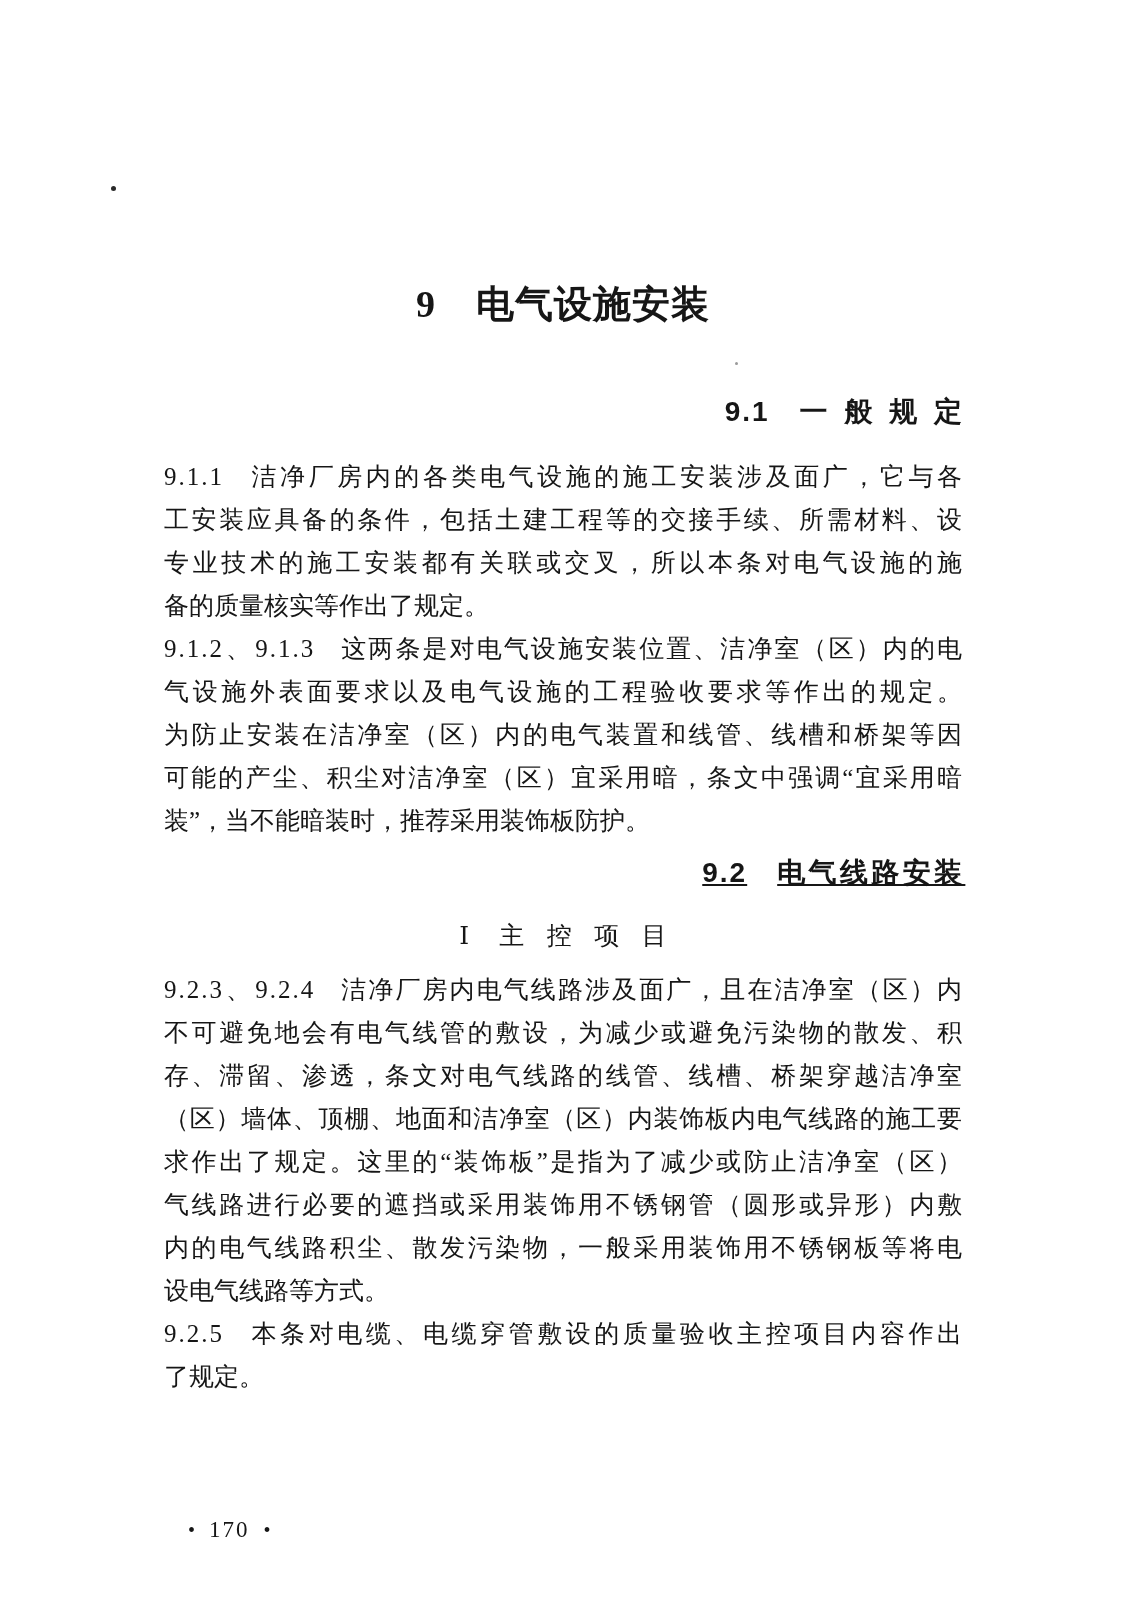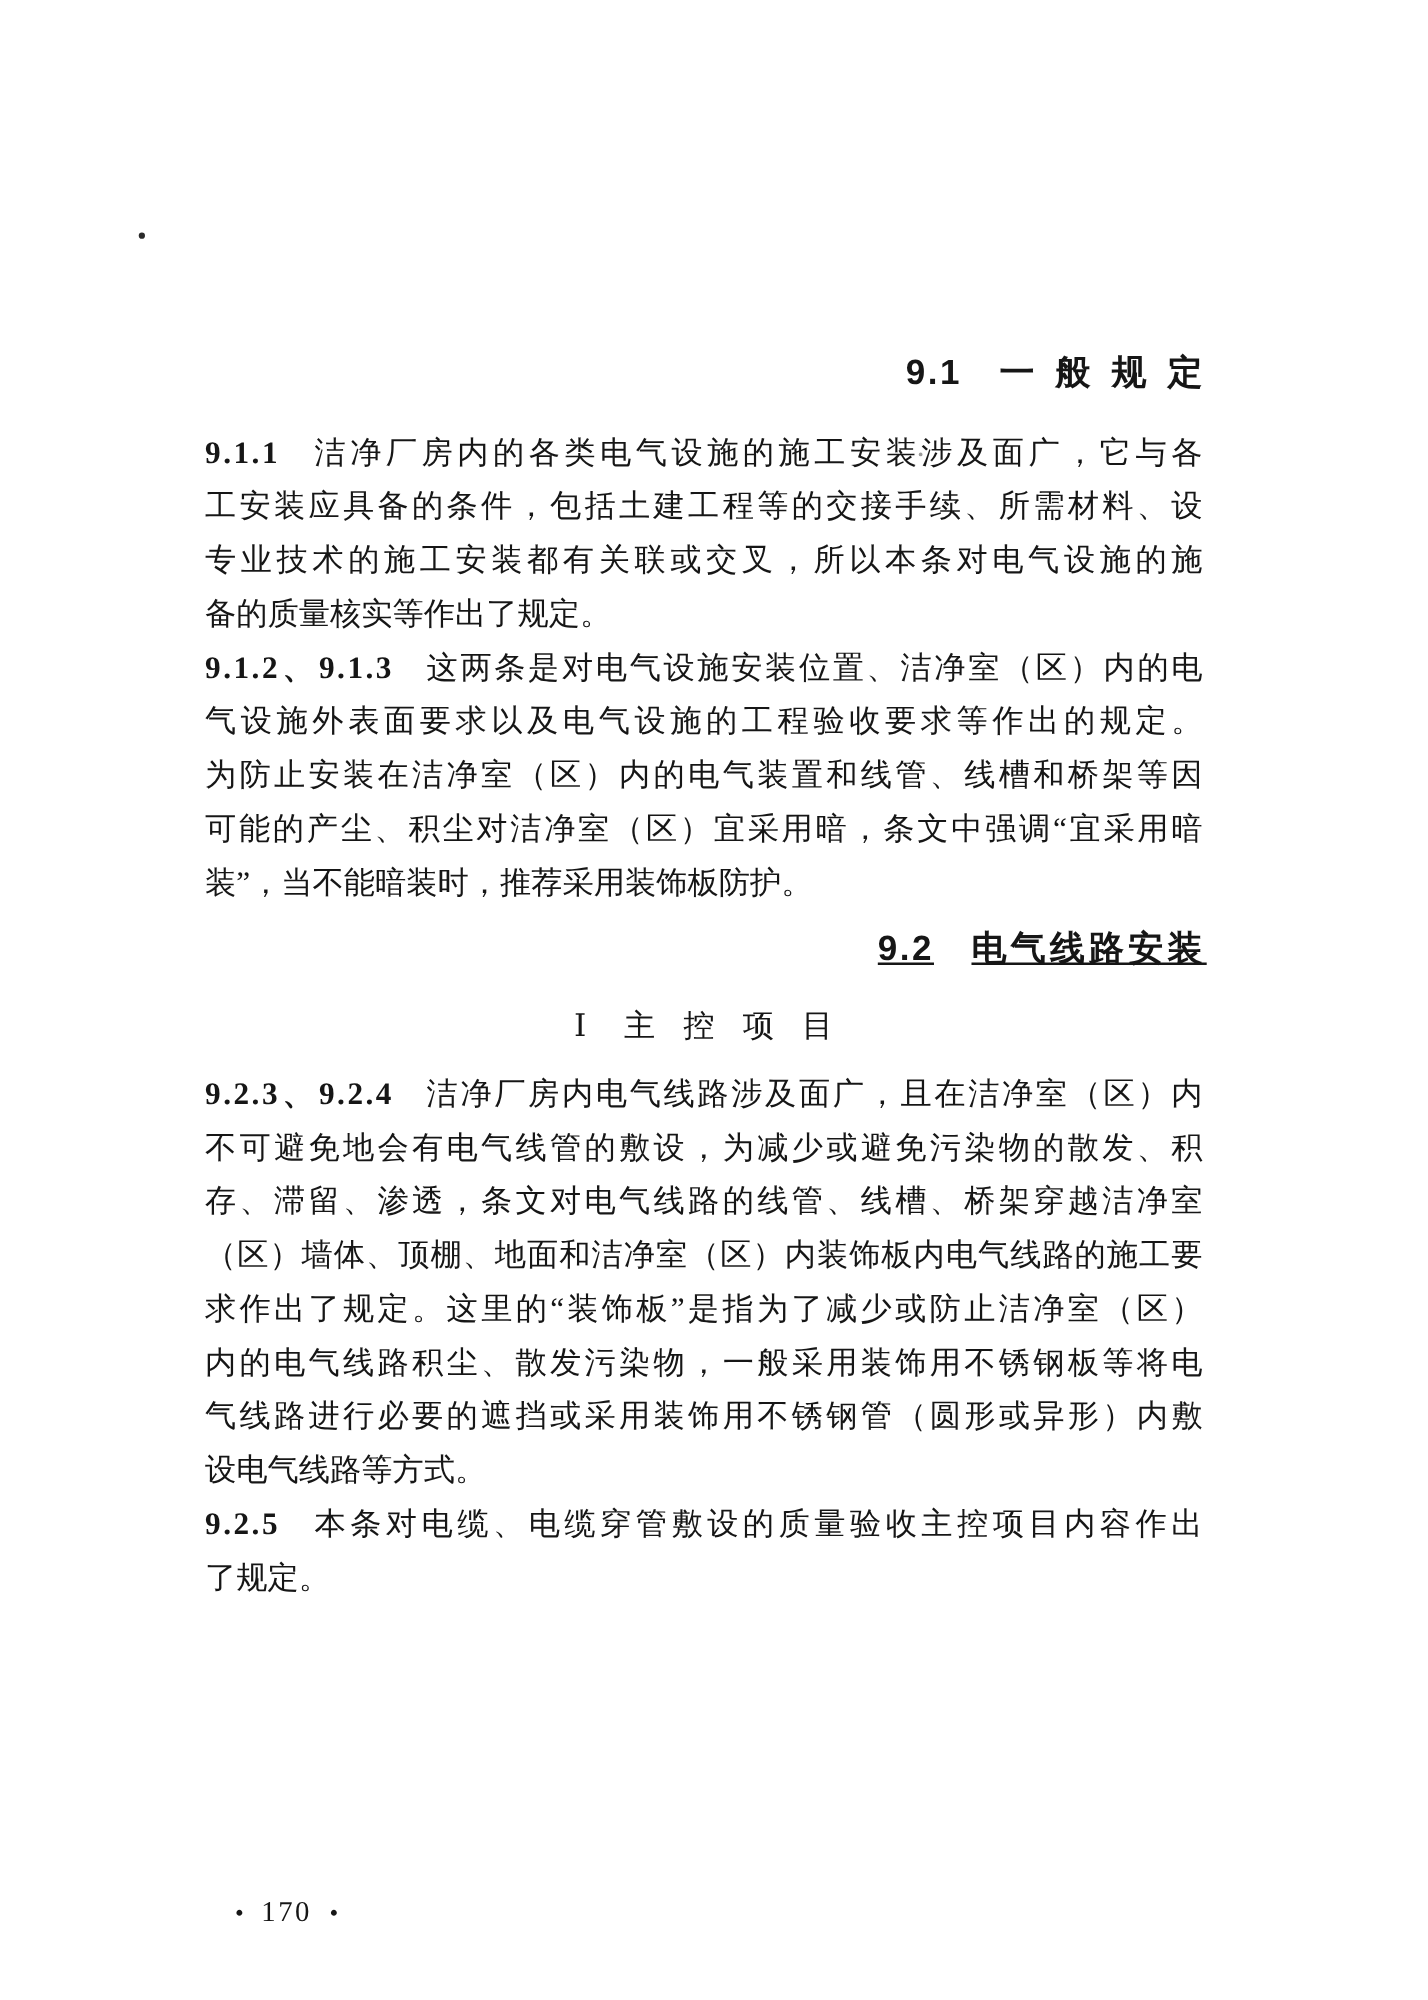--- a/index.html
+++ b/index.html
@@ -53,21 +53,21 @@
   
   .para { margin: 0; }
   .line {
     font-size: 25px;
     line-height: 43px;
     text-align: justify;
     text-align-last: justify;
     white-space: nowrap;
   }
   .line.last { text-align-last: left; }
-  .label { font-weight: bold; letter-spacing: 2px; margin-right: 24px; }
+  .label { font-weight: normal; letter-spacing: 2px; margin-right: 24px; }
 
   
   .footer {
     position: absolute;
     left: 188px;
     top: 1517px;
     font-size: 23px;
     font-family: "Liberation Serif", "DejaVu Serif", serif;
   }
   .footer .pnum { margin: 0 14px; letter-spacing: 2px; }
@@ -79,20 +79,23 @@
   .speck-2 { left: 735px; top: 362px; width: 3px; height: 3px; background: #9a9a9a; }
 </style>
 </head>
 <body>
 
 <div class="page">
 
   <div class="speck speck-1"></div>
   <div class="speck speck-2"></div>
 
+  <div class="chapter-title">
+    <span class="ch-num">9</span><span>电气设施安装</span>
+  </div>
 
   <div class="section-heading s91">
     <span class="sec-num">9.1</span><span class="spread">一般规定</span>
   </div>
 
   <div class="para">
     <div class="line"><span class="label">9.1.1</span><span>洁净厂房内的各类电气设施的施工安装涉及面广，它与各</span></div>
     <div class="line">工安装应具备的条件，包括土建工程等的交接手续、所需材料、设</div>
     <div class="line">专业技术的施工安装都有关联或交叉，所以本条对电气设施的施</div>
     <div class="line last">备的质量核实等作出了规定。</div>
@@ -113,22 +116,22 @@
   <div class="sub-heading">
     <span class="roman">Ⅰ</span><span class="sub-title">主控项目</span>
   </div>
 
   <div class="para">
     <div class="line"><span class="label">9.2.3、9.2.4</span><span>洁净厂房内电气线路涉及面广，且在洁净室（区）内</span></div>
     <div class="line">不可避免地会有电气线管的敷设，为减少或避免污染物的散发、积</div>
     <div class="line">存、滞留、渗透，条文对电气线路的线管、线槽、桥架穿越洁净室</div>
     <div class="line">（区）墙体、顶棚、地面和洁净室（区）内装饰板内电气线路的施工要</div>
     <div class="line">求作出了规定。这里的“装饰板”是指为了减少或防止洁净室（区）</div>
+    <div class="line">气线路进行必要的遮挡或采用装饰用不锈钢管（圆形或异形）内敷</div>
     <div class="line">内的电气线路积尘、散发污染物，一般采用装饰用不锈钢板等将电</div>
-    <div class="line">气线路进行必要的遮挡或采用装饰用不锈钢管（圆形或异形）内敷</div>
     <div class="line last">设电气线路等方式。</div>
   </div>
 
   <div class="para">
     <div class="line"><span class="label">9.2.5</span><span>本条对电缆、电缆穿管敷设的质量验收主控项目内容作出</span></div>
     <div class="line last">了规定。</div>
   </div>
 
   <div class="footer">
     <span class="dot">•</span><span class="pnum">170</span><span class="dot">•</span>

